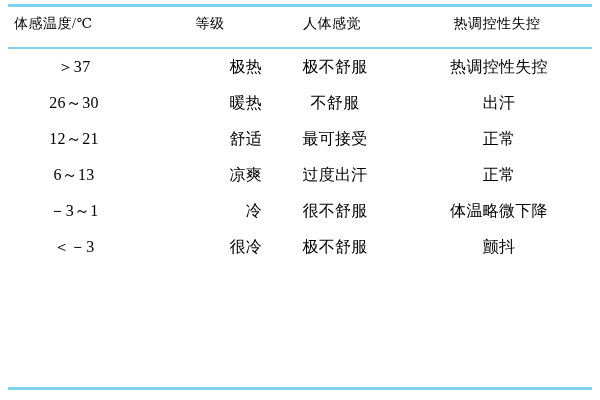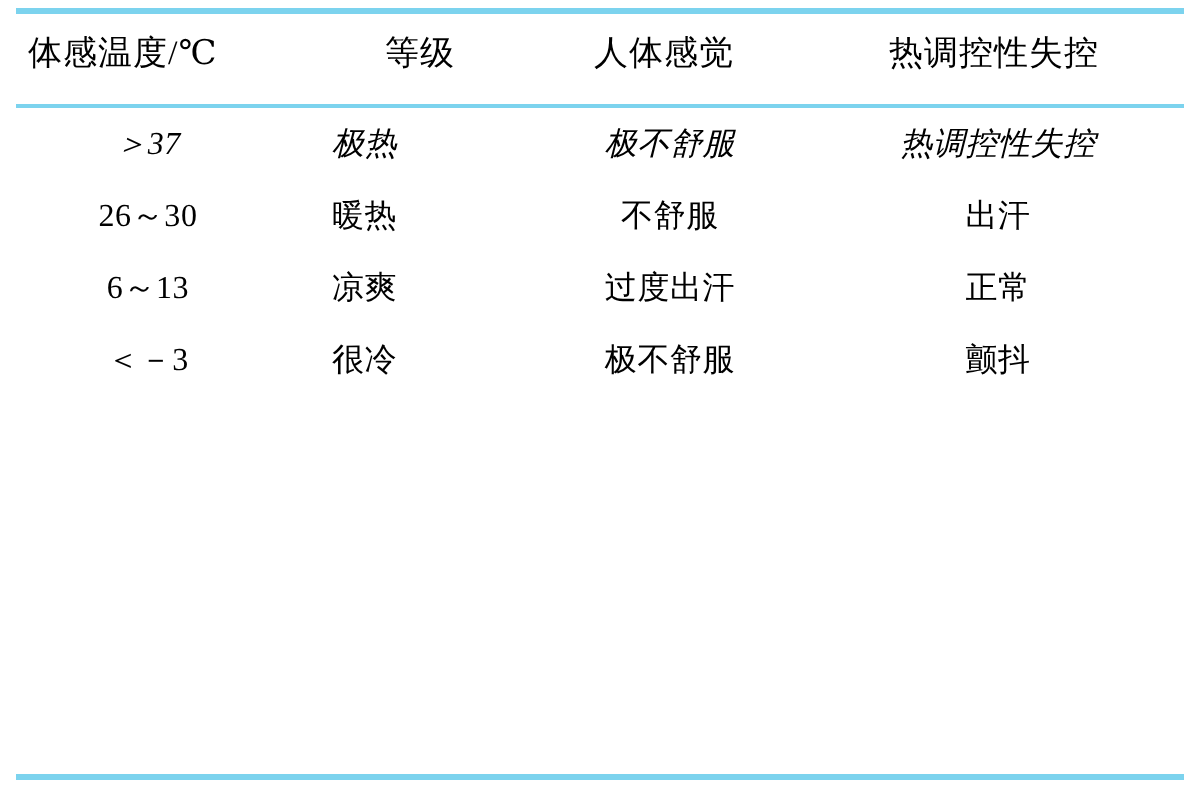--- a/index.html
+++ b/index.html
@@ -26,21 +26,21 @@
     border-collapse: collapse;
     table-layout: fixed;
     margin-top: 4px;
   }
   table.sensible-temp col.c0 { width: 150px; }
   table.sensible-temp col.c1 { width: 104px; }
   table.sensible-temp col.c2 { width: 140px; }
   table.sensible-temp col.c3 { width: 190px; }
 
   thead th {
-    font-size: 17px;
+    font-size: 14px;
     font-weight: normal;
     color: #000000;
     text-align: center;
     padding: 8px 0 14px 0;
     border-top: 3px solid #7cd3ee;
     border-bottom: 2px solid #7cd3ee;
     letter-spacing: 0.5px;
   }
   thead th.h0 { text-align: left; padding-left: 6px; }
 
@@ -50,33 +50,32 @@
     padding: 6px 0 6px 0;
     height: 24px;
     vertical-align: middle;
     letter-spacing: 0.3px;
   }
   tbody td.col-range {
     text-align: center;
     padding-right: 18px;
   }
   tbody td.col-level {
-    text-align: left;
+    text-align: right;
     padding-left: 8px;
   }
   tbody td.col-feel {
     text-align: center;
     padding-left: 6px;
   }
   tbody td.col-phys {
     text-align: center;
     padding-left: 4px;
   }
   tbody tr:first-child td {
-    font-style: italic;
   }
   .bottom-rule {
     position: absolute;
     left: 8px;
     right: 8px;
     bottom: 14px;
     height: 3px;
     background: #7cd3ee;
   }
 </style>
@@ -106,24 +105,36 @@
         <td class="col-feel">极不舒服</td>
         <td class="col-phys">热调控性失控</td>
       </tr>
       <tr>
         <td class="col-range">26～30</td>
         <td class="col-level">暖热</td>
         <td class="col-feel">不舒服</td>
         <td class="col-phys">出汗</td>
       </tr>
       <tr>
+        <td class="col-range">12～21</td>
+        <td class="col-level">舒适</td>
+        <td class="col-feel">最可接受</td>
+        <td class="col-phys">正常</td>
+      </tr>
+      <tr>
         <td class="col-range">6～13</td>
         <td class="col-level">凉爽</td>
         <td class="col-feel">过度出汗</td>
         <td class="col-phys">正常</td>
+      </tr>
+      <tr>
+        <td class="col-range">－3～1</td>
+        <td class="col-level">冷</td>
+        <td class="col-feel">很不舒服</td>
+        <td class="col-phys">体温略微下降</td>
       </tr>
       <tr>
         <td class="col-range">＜－3</td>
         <td class="col-level">很冷</td>
         <td class="col-feel">极不舒服</td>
         <td class="col-phys">颤抖</td>
       </tr>
     </tbody>
   </table>
   <div class="bottom-rule"></div>

